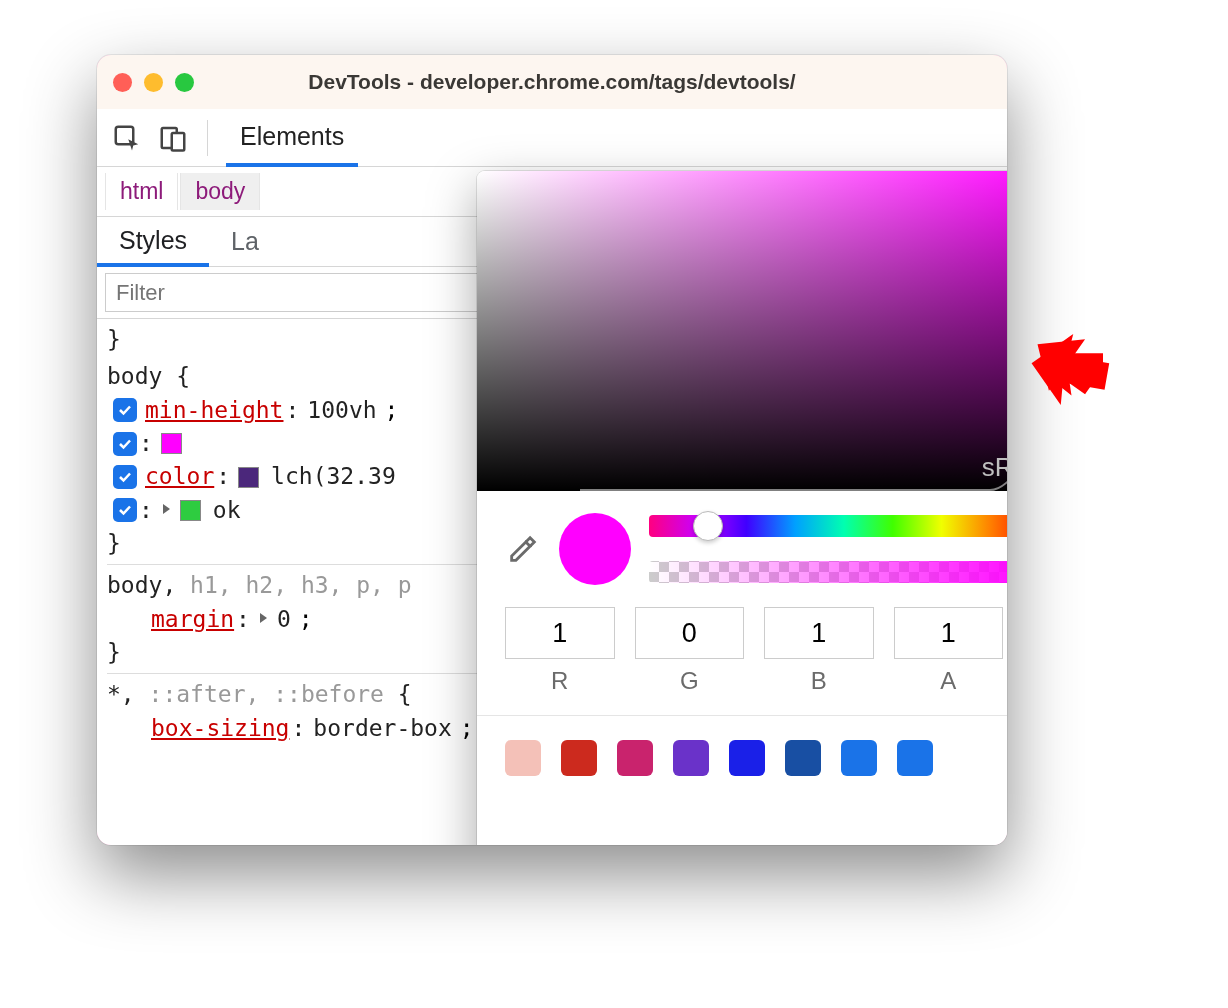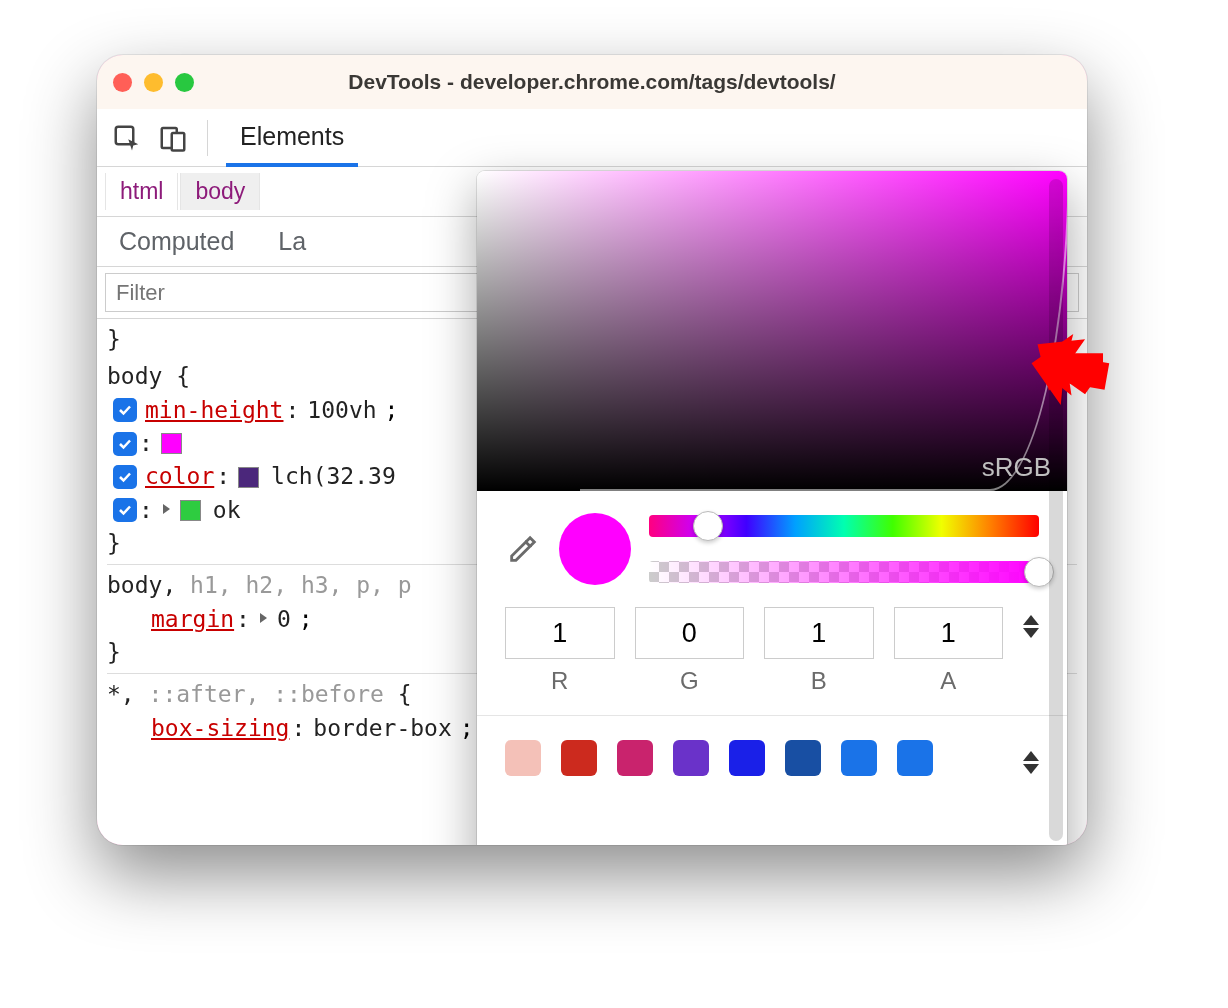--- a/index.html
+++ b/index.html
@@ -8,24 +8,24 @@
     background: #ffffff;
     font-family: -apple-system, BlinkMacSystemFont, "Segoe UI", Helvetica, Arial, sans-serif;
     width: 1228px;
     height: 1008px;
     position: relative;
   }
   .window {
     position: absolute;
     left: 97px;
     top: 55px;
-    width: 990px;
+    width: 910px;
     height: 790px;
     background: #f9a8d4;
-    border-radius: 26px;
+    border-radius: 14px;
     box-shadow: 0 30px 70px rgba(0,0,0,0.45), 0 0 0 1px rgba(0,0,0,0.08);
     overflow: hidden;
   }
   .titlebar {
     height: 54px;
     display: flex;
     align-items: center;
     padding: 0 16px;
     background: #fdf6f0;
   }
@@ -321,21 +321,21 @@
       <div class="tb-divider"></div>
       <div class="tab-active">Elements</div>
     </div>
 
     <div class="breadcrumbs">
       <div class="crumb">html</div>
       <div class="crumb body">body</div>
     </div>
 
     <div class="subtabs">
-      <div class="subtab">Computed</div>
+      <div class="subtab active">Styles</div>
       <div class="subtab">La</div>
     </div>
 
     <div class="filter-row">
       <input class="filter-input" placeholder="Filter" style="">
     </div>
 
     <div class="rules">
       <div style="color:#222">}</div>
 

